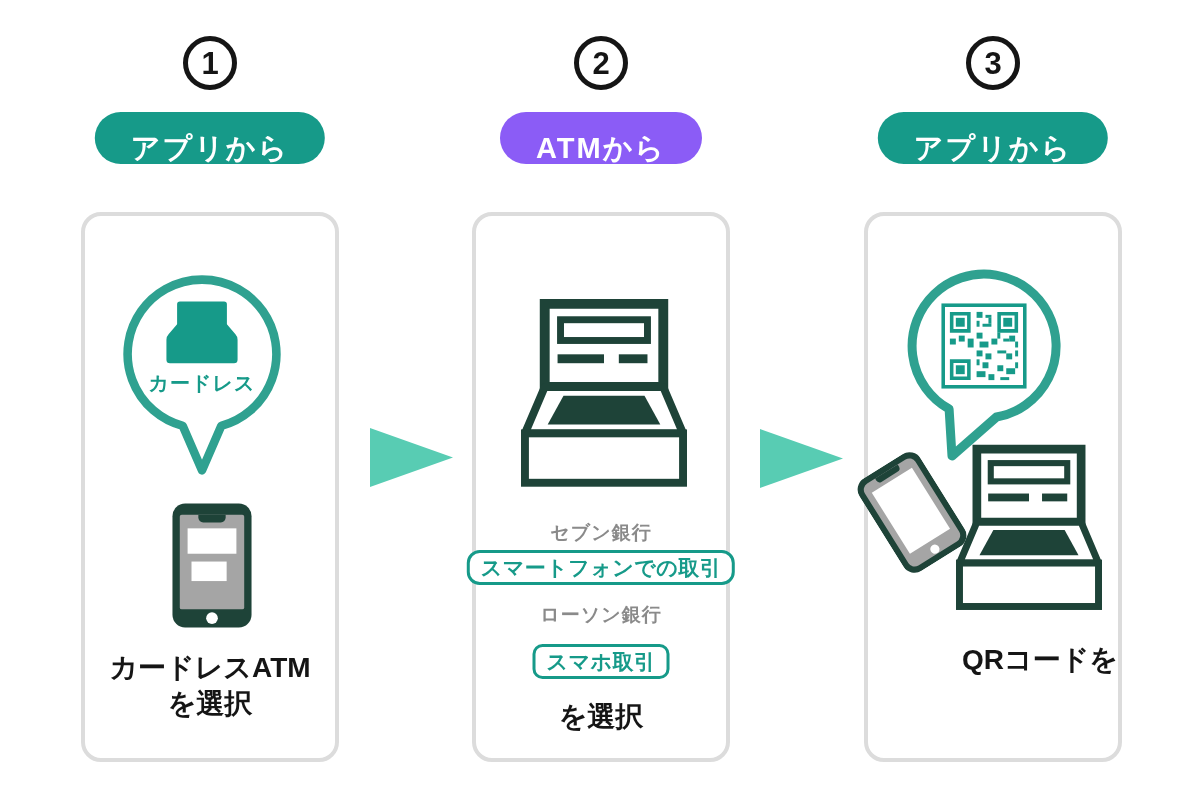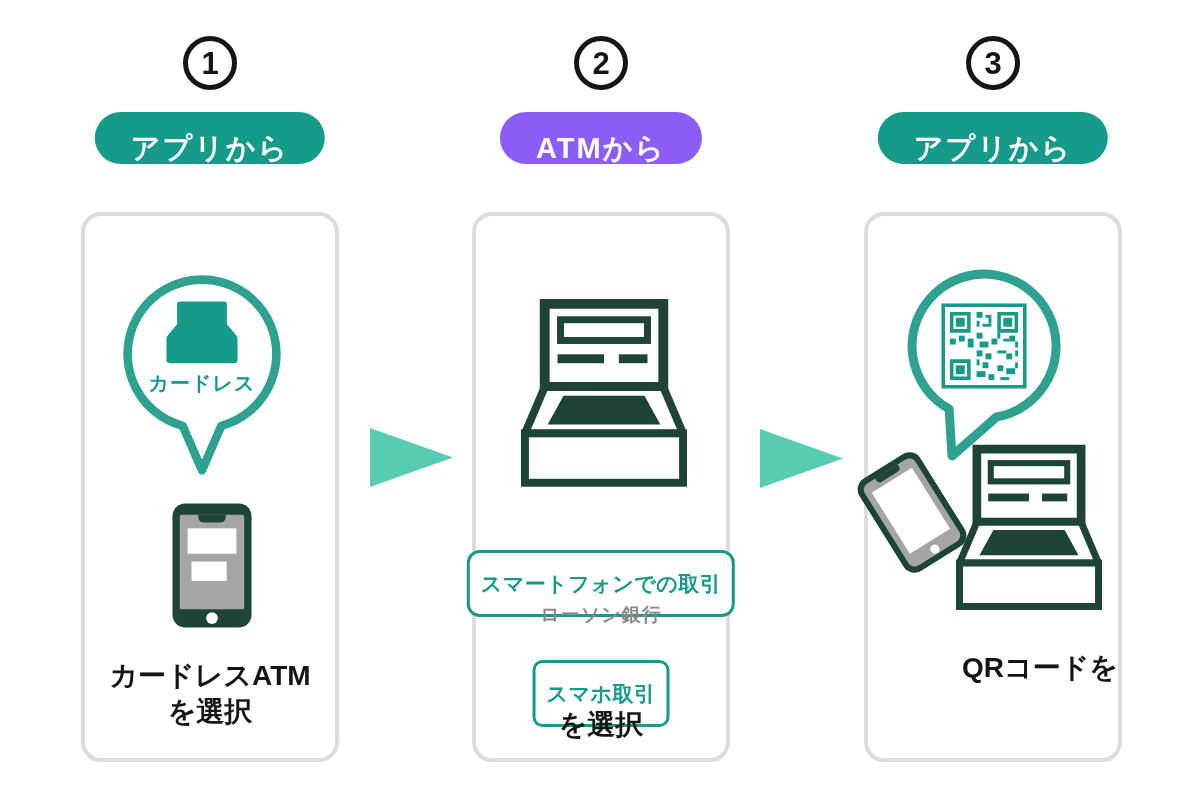--- a/index.html
+++ b/index.html
@@ -20,31 +20,31 @@
   
   .card{position:absolute;top:212px;left:0;width:100%;height:550px;background:#fff;
         border:4px solid #dcdcdc;border-radius:20px;box-sizing:border-box;}
   
   .bubble1{position:absolute;left:31px;top:56px;width:172px;height:206px;}
   .bubble-shape{position:absolute;left:0;top:0;width:100%;height:100%;}
   .atm-sil{position:absolute;left:50%;top:28px;transform:translateX(-50%);width:74px;}
   .bubble-text{position:absolute;top:100px;left:0;width:100%;text-align:center;
                color:#169a89;font-weight:bold;font-size:20px;line-height:1.15;letter-spacing:1px;}
   .phone1{position:absolute;left:86px;top:286px;width:82px;}
-  .caption{position:absolute;left:0;width:100%;text-align:center;font-weight:bold;color:#151515;margin-top:8px;}
+  .caption{position:absolute;left:0;width:100%;text-align:center;font-weight:bold;color:#151515;}
   .cap1{top:434px;font-size:28px;line-height:1.3;}
   
   .atm-main{position:absolute;left:45px;top:82px;width:166px;}
   .bank-label{position:absolute;left:0;width:100%;text-align:center;
               color:#8a8a8a;font-size:19px;font-weight:bold;letter-spacing:1px;}
   .bank1{top:304px;} .bank2{top:386px;}
   .opt-btn{position:absolute;left:50%;transform:translateX(-50%);
            border:3px solid #169a89;border-radius:13px;color:#169a89;font-weight:bold;
-           font-size:21px;line-height:1;padding:20px 11px;white-space:nowrap;background:#fff;letter-spacing:0.5px;}
-  .btn1{top:334px;} .btn2{top:444px;border-radius:10px;}
+           font-size:21px;line-height:1;padding:4px 11px;white-space:nowrap;background:#fff;letter-spacing:0.5px;}
+  .btn1{top:334px;} .btn2{top:428px;border-radius:10px;}
   .cap2{top:482px;font-size:28px;}
   
   .bubble3{position:absolute;left:28px;top:52px;width:172px;height:196px;}
   .qr{position:absolute;left:45px;top:35px;width:86px;height:86px;}
   .phone3{position:absolute;left:8px;top:242px;width:72px;transform:rotate(-32deg);}
   .atm-small{position:absolute;left:88px;top:228px;width:146px;}
   .cap3{top:426px;font-size:28px;line-height:1.3;text-align:right;}
   
   .arrow{position:absolute;width:83px;height:59px;}
 </style>
@@ -102,20 +102,21 @@
       <svg class="atm-main" viewBox="0 0 168 192">
         <path d="M24,6 H144 V90 H24 Z" fill="#ffffff" stroke="#1e4338" stroke-width="10"></path>
         <rect x="40" y="22" width="88" height="21" fill="#ffffff" stroke="#1e4338" stroke-width="7"></rect>
         <rect x="37" y="57" width="47" height="9" fill="#1e4338"></rect>
         <rect x="99" y="57" width="29" height="9" fill="#1e4338"></rect>
         <path d="M24,90 L4,137 H164 L144,90 Z" fill="#ffffff" stroke="#1e4338" stroke-width="8" stroke-linejoin="round"></path>
         <path d="M43,99 H125 L141,128 H27 Z" fill="#1e4338"></path>
         <rect x="4" y="137" width="160" height="50" fill="#ffffff" stroke="#1e4338" stroke-width="8"></rect>
       </svg>
 
+      <div class="bank-label bank1">セブン銀行</div>
       <div class="opt-btn btn1">スマートフォンでの取引</div>
 
       <div class="bank-label bank2">ローソン銀行</div>
       <div class="opt-btn btn2">スマホ取引</div>
 
       <div class="caption cap2">
         <div>を選択</div>
       </div>
     </div>
   </section>

